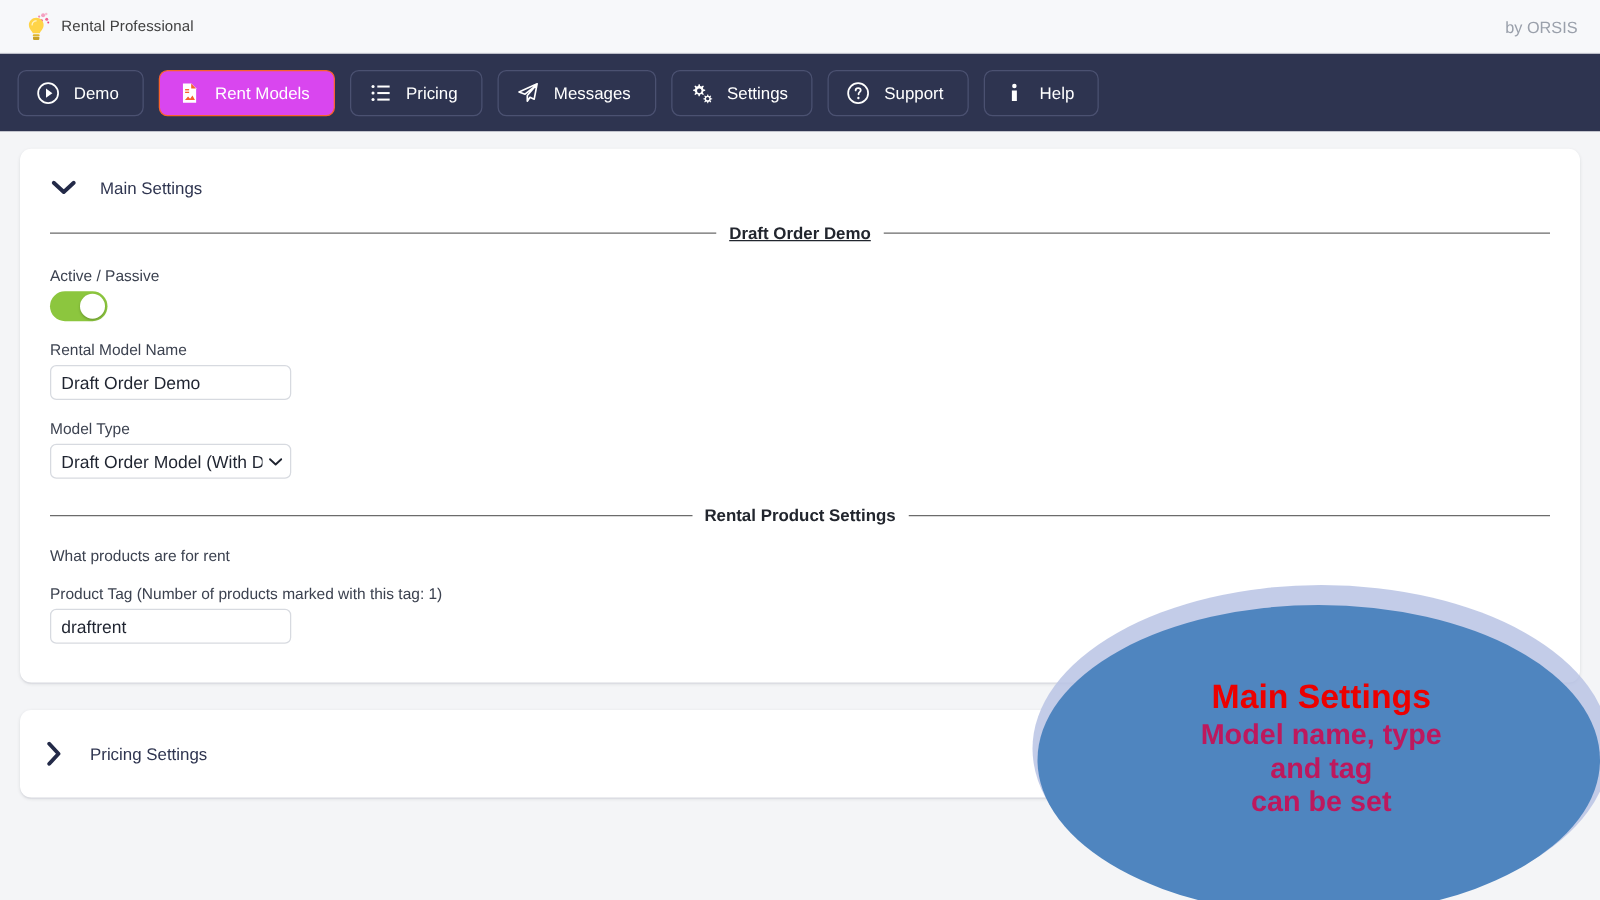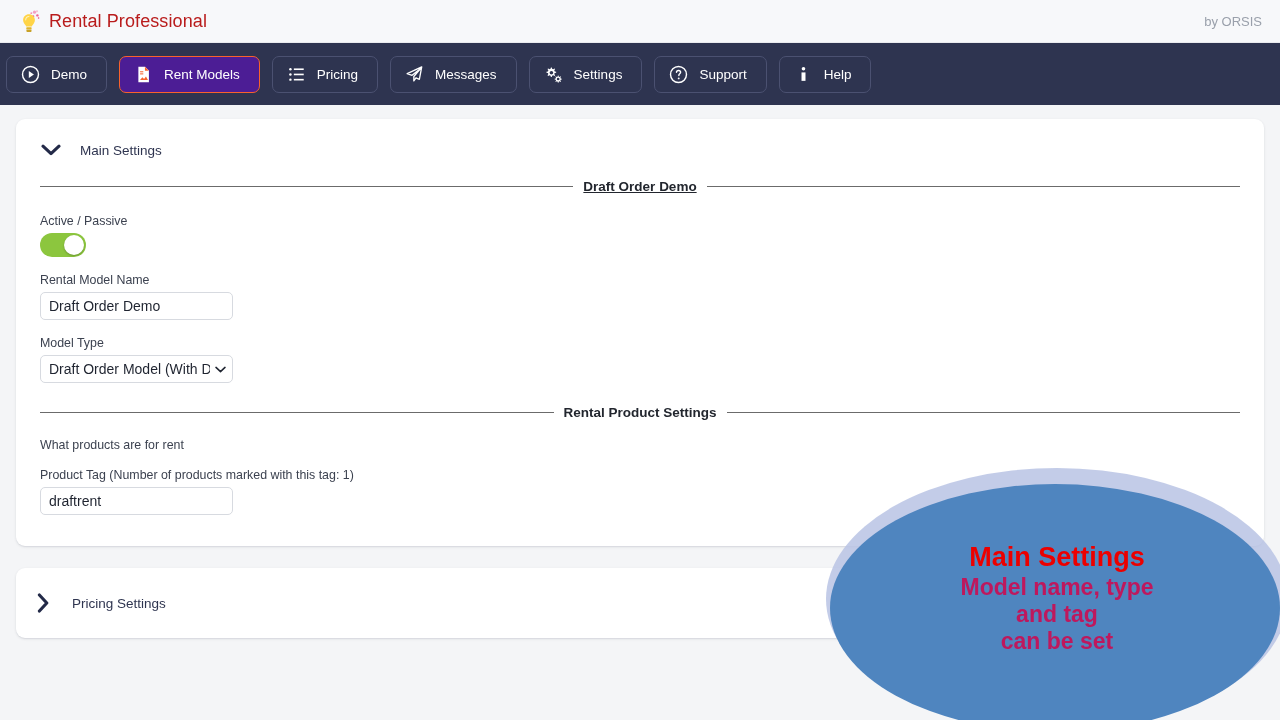--- a/index.html
+++ b/index.html
@@ -26,55 +26,55 @@
     align-items: center;
     padding: 0 18px 0 18px;
   }
   .brand-left { display: flex; align-items: center; gap: 9px; }
   .brand-logo {
     width: 22px; height: 24px;
     position: relative;
     display: inline-block;
   }
   .brand-title {
-    font-size: 18px;
-    color: #b91c1c;
+    font-size: 12px;
+    color: #404040;
     letter-spacing: .1px;
   }
   .brand-right {
     margin-left: auto;
     font-size: 13px;
     color: #9aa0ab;
   }
 
   
   .navbar {
     height: 62px;
     background: #2e3450;
     display: flex;
     align-items: center;
-    padding: 0 6px;
+    padding: 0 14px;
     gap: 12px;
   }
   .navbtn {
     height: 37px;
     border: 1px solid #4b5171;
     border-radius: 7px;
     display: flex;
     align-items: center;
     gap: 11px;
     padding: 0 19px 0 14px;
     color: #ffffff;
     font-size: 13.5px;
     white-space: nowrap;
     background: transparent;
     cursor: pointer;
   }
   .navbtn.active {
-    background: #4c1d95;
+    background: #d946ef;
     border-color: #f8622c;
   }
   .navbtn .nav-ico {
     width: 19px; height: 19px;
     display: flex; align-items: center; justify-content: center;
     flex: 0 0 19px;
   }
   .navbtn .nav-ico svg { display: block; }
 
   

